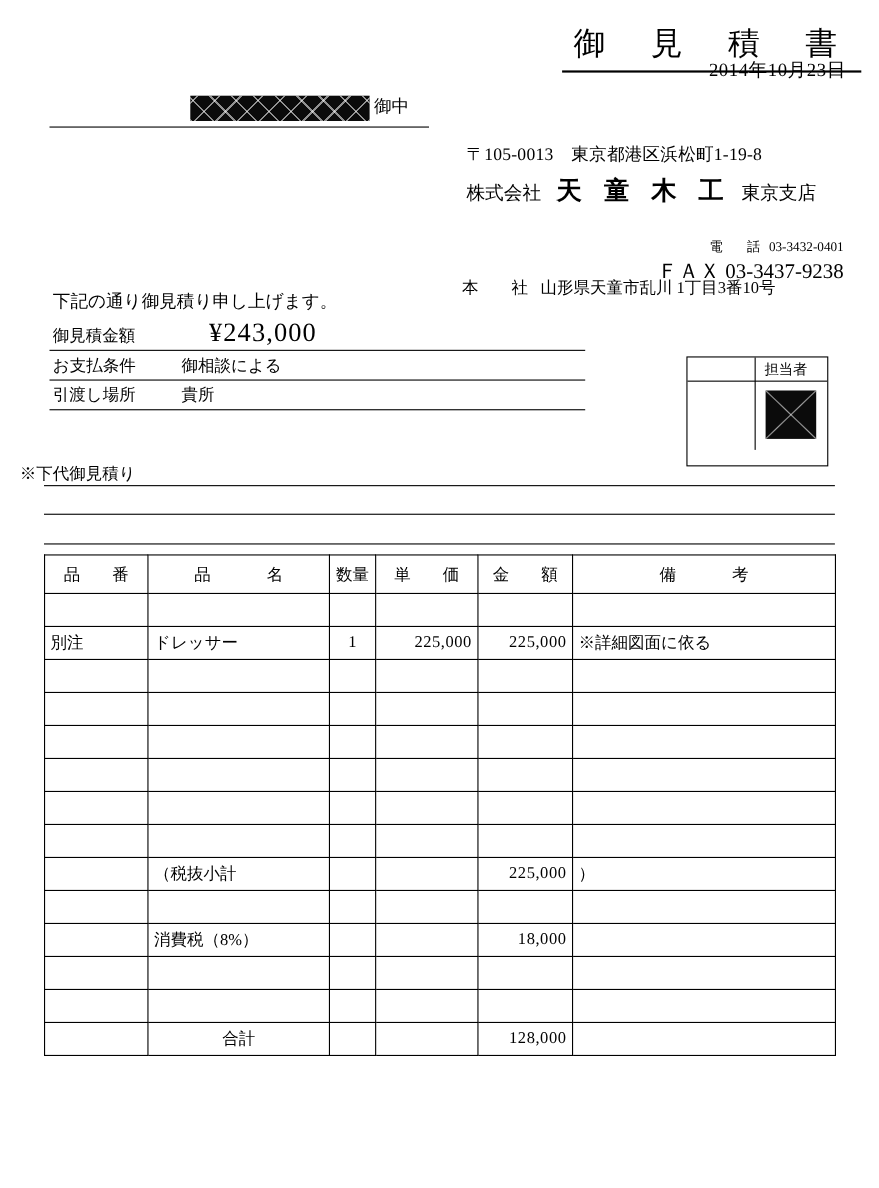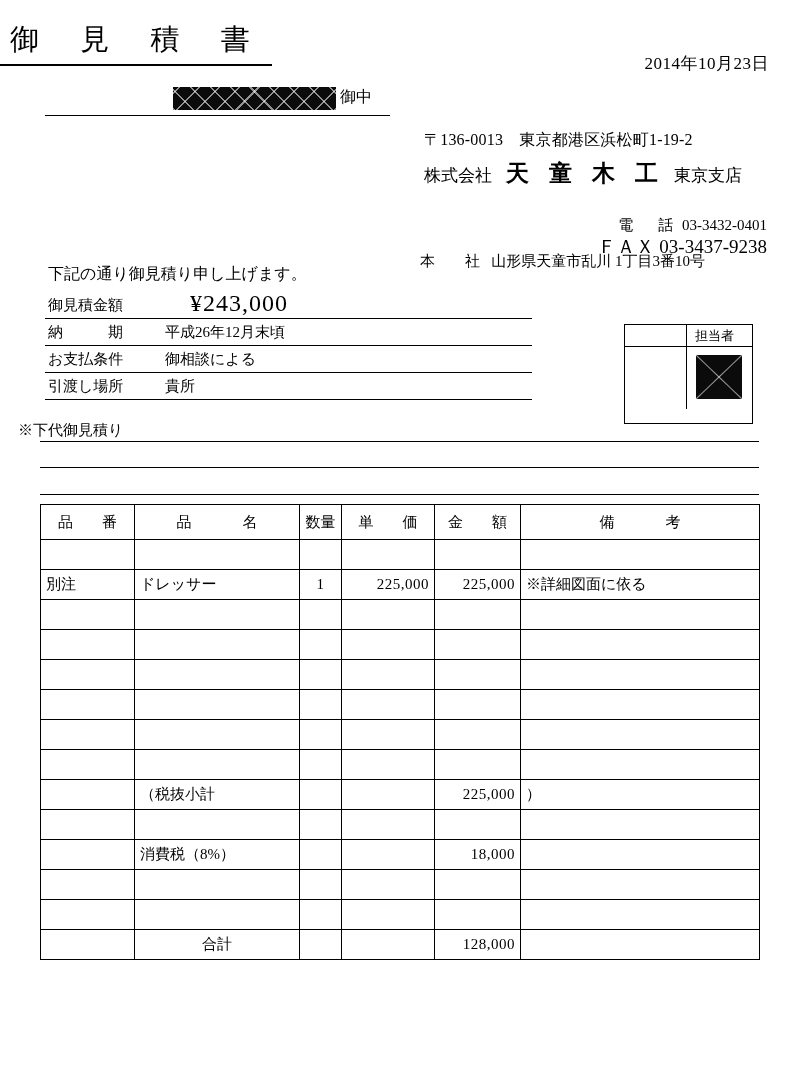--- a/index.html
+++ b/index.html
@@ -14,21 +14,21 @@
     overflow: hidden;
   }
 
   .page { position: relative; width: 799px; height: 1080px; }
 
   
   .title-wrap {
     position: absolute;
     left: 0; top: 20px;
     width: 783px;
-    text-align: left;
+    text-align: right;
   }
   .doc-title {
     display: inline-block;
     font-size: 29px;
     letter-spacing: 16px;
     padding: 0 6px 4px 10px;
     border-bottom: 2px solid #000;
     font-family: "DejaVu Serif", "Liberation Serif", serif;
     font-weight: 500;
   }
@@ -84,21 +84,21 @@
     font-weight: bold;
     letter-spacing: 6px;
     margin: 0 10px 0 14px;
     font-family: "DejaVu Serif", "Liberation Serif", serif;
   }
   .vendor-branch { font-size: 17px; }
 
   .vendor-tel {
     position: absolute;
     right: 32px; top: 216px;
-    font-size: 15px;
+    font-size: 12px;
     white-space: nowrap;
   }
   .vendor-fax {
     position: absolute;
     right: 32px; top: 234px;
     font-size: 19px;
     white-space: nowrap;
   }
   .vendor-hq {
     position: absolute;
@@ -234,21 +234,21 @@
     <span class="doc-title">御 見 積 書</span>
   </div>
 
   <div class="doc-date">2014年10月23日</div>
 
   <div class="cust-row">
     <div class="cust-redact"></div>
     <div class="cust-onchu">御中</div>
   </div>
 
-  <div class="vendor-zip">〒136-0013　東京都港区浜松町1-19-2</div>
+  <div class="vendor-zip">〒105-0013　東京都港区浜松町1-19-8</div>
   <div class="vendor-name-line">
     <span class="vendor-kk">株式会社</span><span class="vendor-main">天 童 木 工</span><span class="vendor-branch">東京支店</span>
   </div>
 
   <div class="vendor-tel">
     <span class="lbl-sp">電　話</span>
     <span>03-3432-0401</span>
   </div>
   <div class="vendor-fax">
     <span>ＦＡＸ</span>
@@ -261,24 +261,20 @@
 
   <div class="lead">下記の通り御見積り申し上げます。</div>
 
   <div class="cond">
 
     <div class="cond-row">
       <span class="cond-label">御見積金額</span>
       <span class="cond-value amount">¥243,000</span>
     </div>
 
-    <div class="cond-row">
-      <span class="cond-label">納　　　期</span>
-      <span class="cond-value">平成26年12月末頃</span>
-    </div>
 
     <div class="cond-row">
       <span class="cond-label">お支払条件</span>
       <span class="cond-value">御相談による</span>
     </div>
 
     <div class="cond-row">
       <span class="cond-label">引渡し場所</span>
       <span class="cond-value">貴所</span>
     </div>

